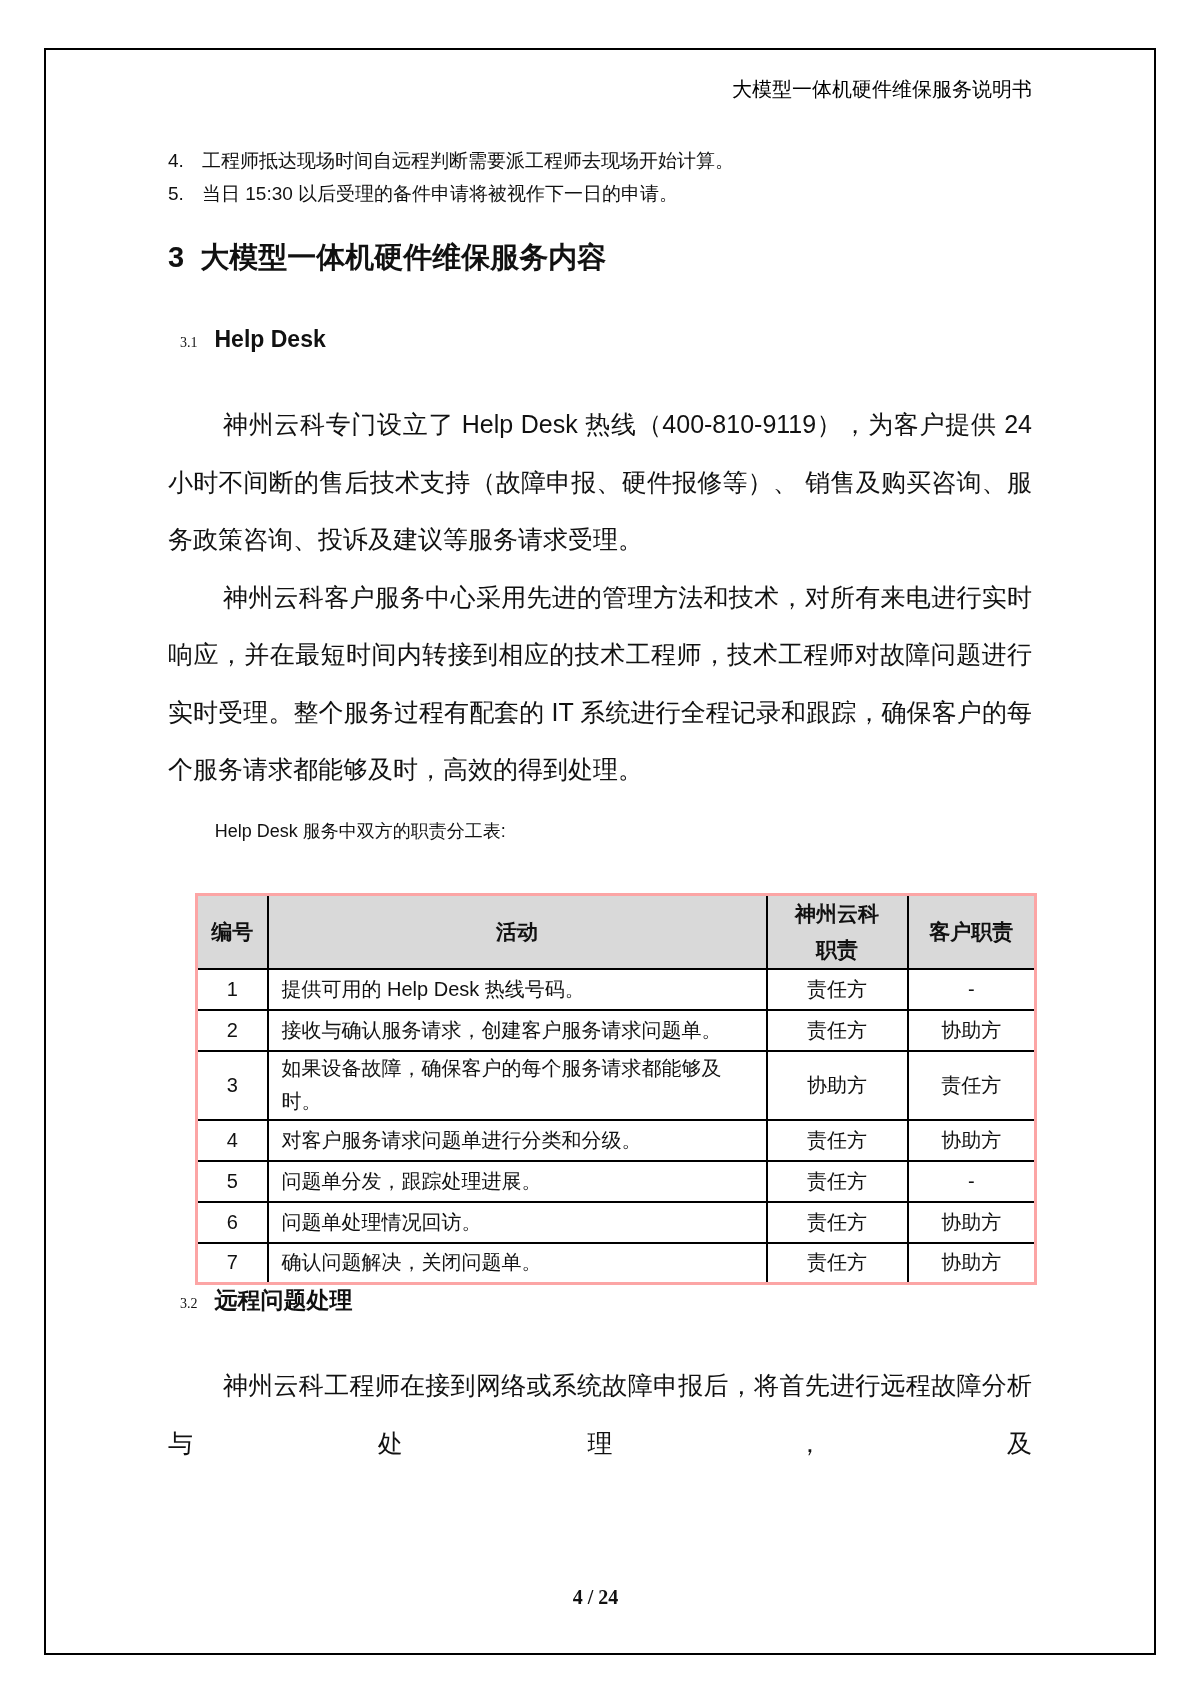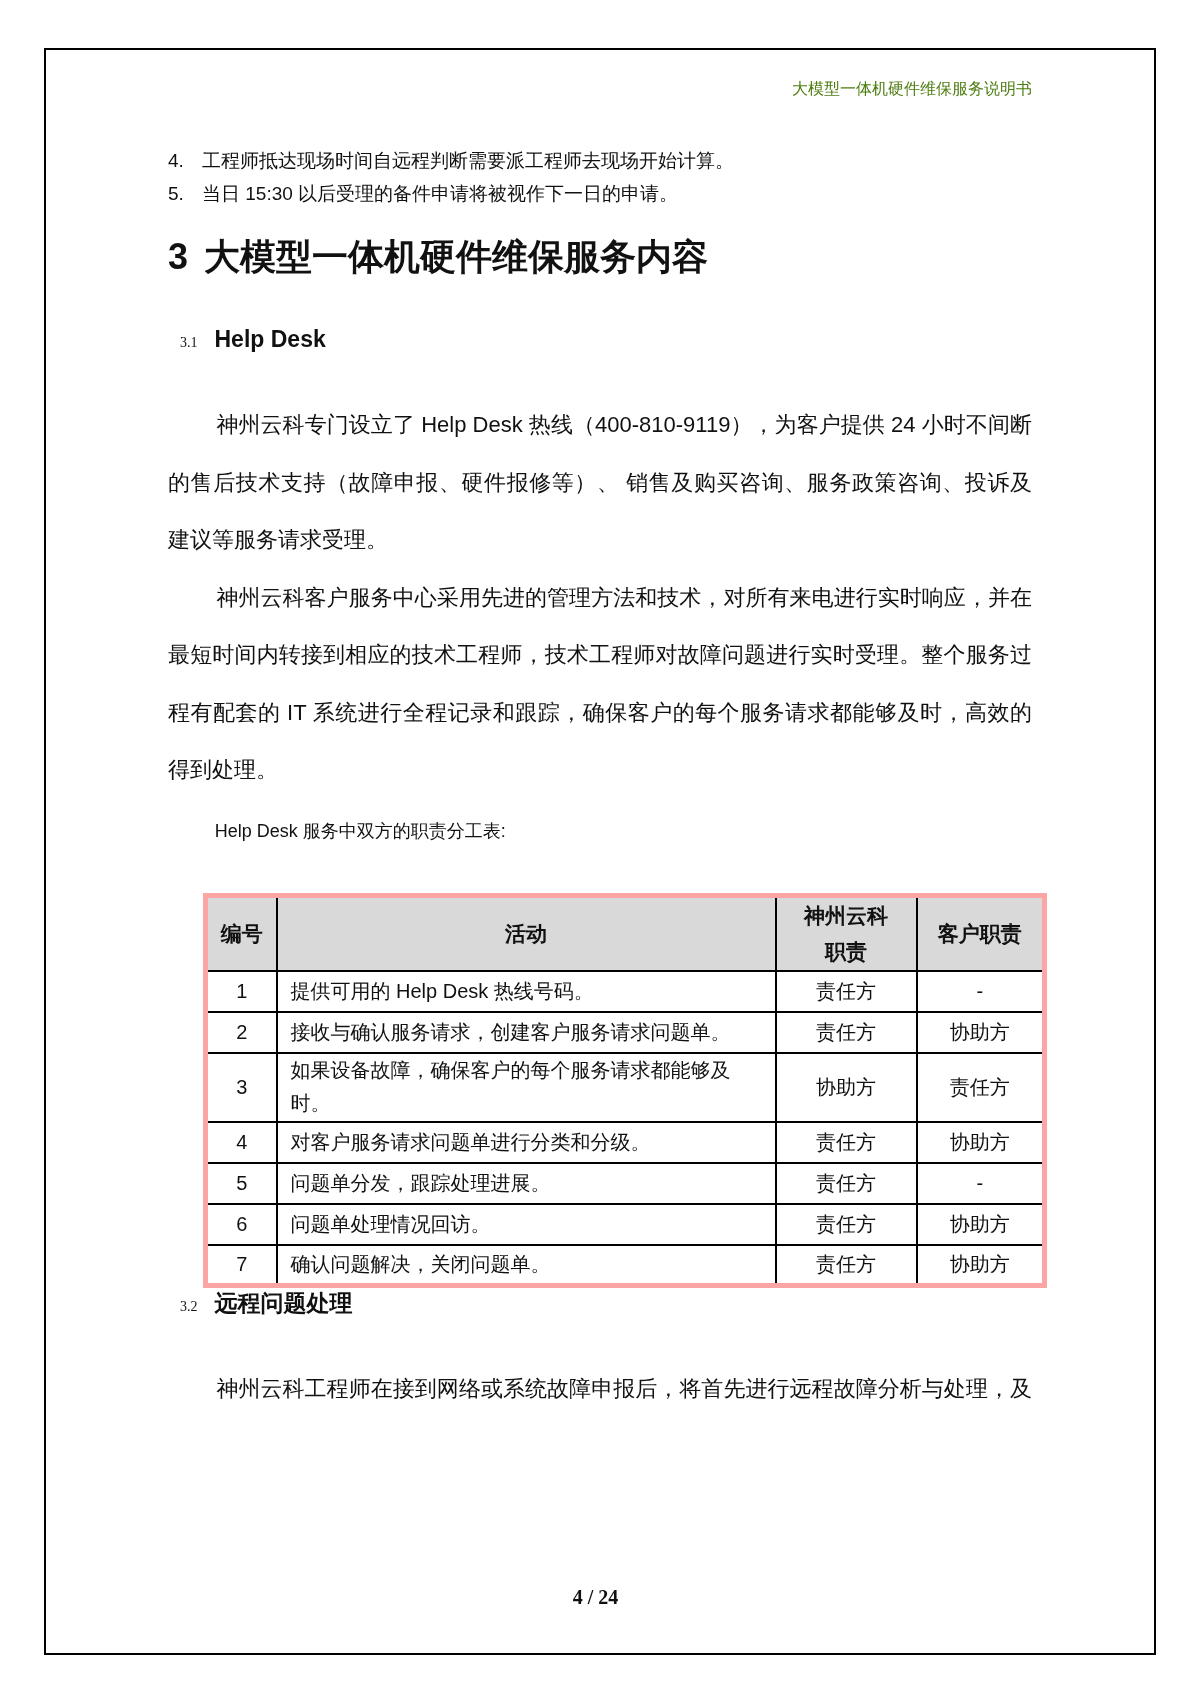--- a/index.html
+++ b/index.html
@@ -13,75 +13,75 @@
     position: absolute;
     top: 48px; left: 44px; right: 44px; bottom: 43px;
     border: 2px solid #000000;
     padding: 0 122px;
   }
   
   .doc-header {
     margin-top: 26px;
     text-align: right;
     font-family: Liberation Serif, serif;
-    font-size: 16px;
+    font-size: 20px;
     line-height: 26px;
-    color: #4d7c0f;
+    color: #000000;
   }
   
   .num-list { margin-top: 42px; font-size: 19px; }
   .num-item { display: flex; line-height: 33px; }
   .num-item .num { width: 34px; flex: 0 0 34px; }
   .num-item .txt { flex: 1; }
   
   .h1 {
     margin-top: 28px;
-    font-size: 36px;
+    font-size: 29px;
     font-weight: bold;
     line-height: 38px;
   }
   .h1 .h1-num { margin-right: 16px; }
   .h2 {
     margin-left: 12px;
     font-size: 23px;
     line-height: 30px;
   }
   .h2 .h2-num {
     font-family: "Liberation Serif", "DejaVu Serif", serif;
     font-weight: normal;
     font-size: 14px;
     margin-right: 17px;
   }
   .h2 .h2-title { font-weight: bold; }
   .h2-31 { margin-top: 48px; }
   .h2-32 { }
   
   .para {
-    font-size: 22px;
+    font-size: 25px;
     line-height: 57.5px;
     text-align: justify;
     text-indent: 2.2em;
   }
   .para-1 { margin-top: 38px; }
   .fill-last { text-align-last: justify; }
   .p3 { margin-top: 38px; }
   .table-caption {
     margin-top: 12px;
     font-size: 18px;
     line-height: 40px;
     text-indent: 2.6em;
   }
   
   table.resp-table {
     margin-top: 42px;
-    margin-left: 35px;
+    margin-left: 27px;
     width: 839px;
     table-layout: fixed;
     border-collapse: collapse;
-    border: 5px solid #fca5a5;
+    border: 3px solid #fca5a5;
   }
   .resp-table th, .resp-table td {
     border: 2px solid #000000;
     vertical-align: middle;
   }
   .resp-table thead th {
     background: #d9d9d9;
     font-size: 21px;
     font-weight: bold;
     height: 73px;

